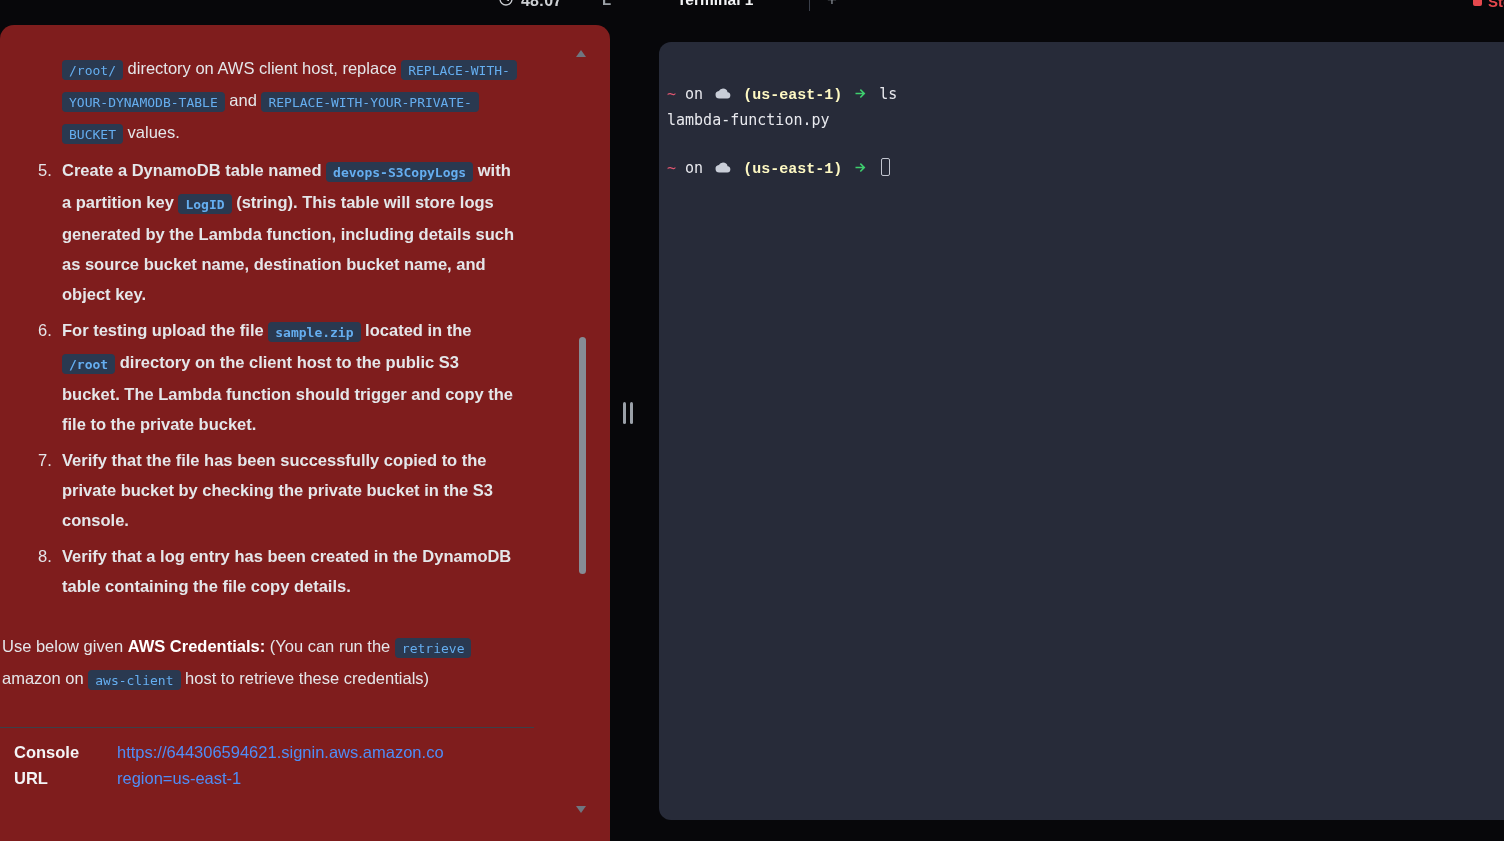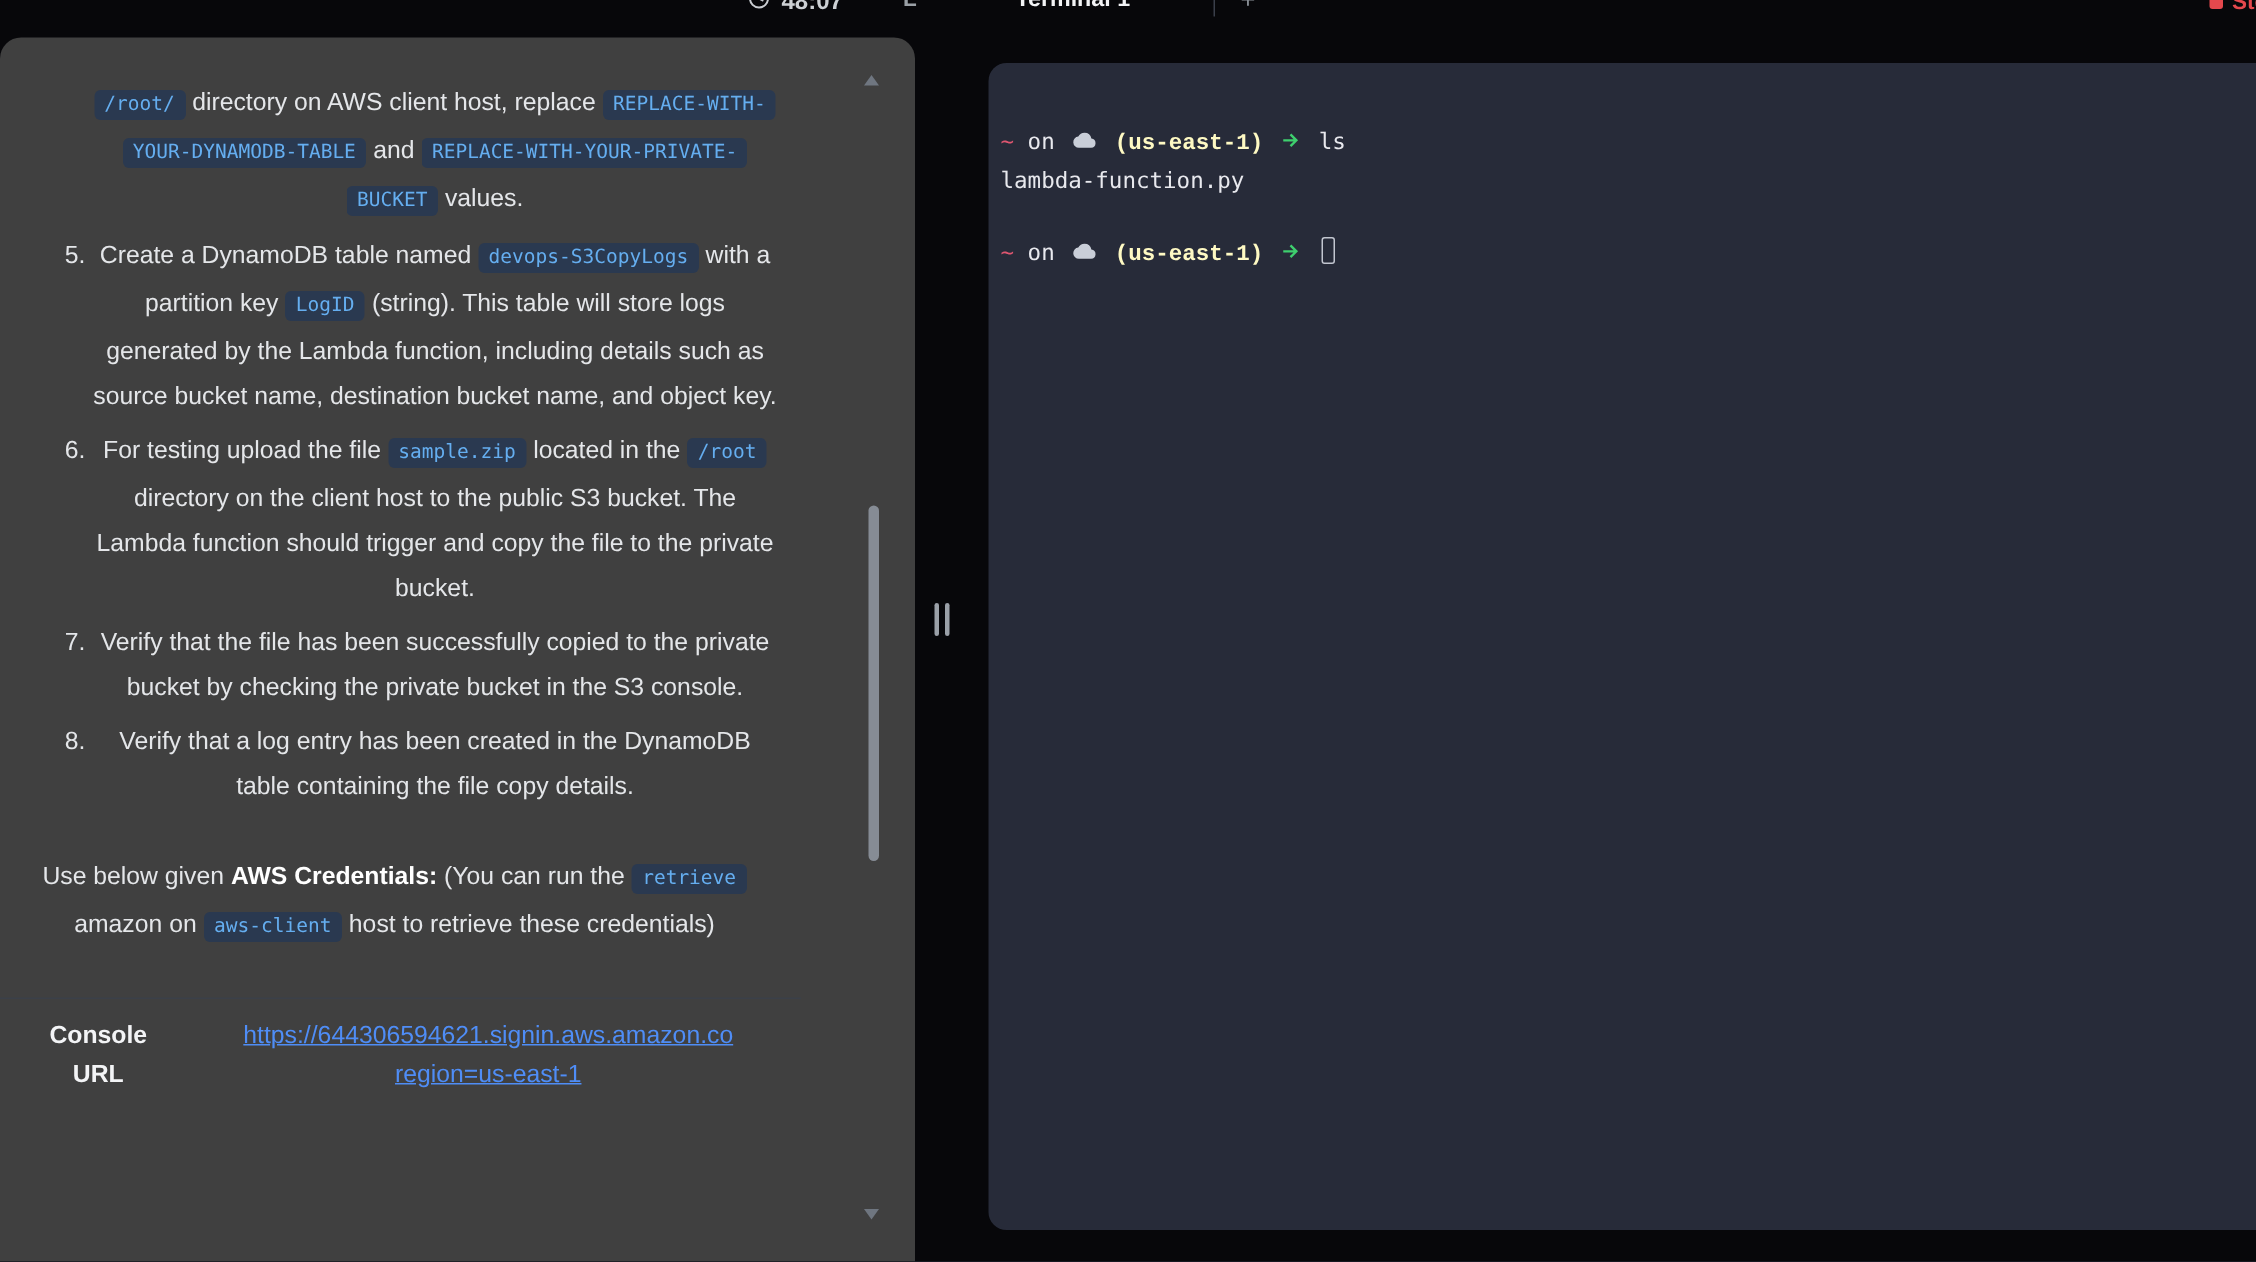--- a/index.html
+++ b/index.html
@@ -19,33 +19,33 @@
   .tab-terminal { position:absolute; left:663px; top:-9px; color:#f2f3f5; font-size:15.5px;
                   font-weight:600; cursor:default; }
   .tab-sep { position:absolute; left:795px; top:-5px; width:1px; height:16px; background:#3a3f4a; }
   .tab-new { position:absolute; left:813px; top:-10px; color:#8a9097; font-size:17px; }
   .stop { position:absolute; left:1459px; top:-7px; display:flex; align-items:center; gap:6px;
           color:#e5484d; font-size:15px; font-weight:700; white-space:nowrap; }
   .stop-sq { width:9px; height:9px; background:#e5484d; border-radius:2px; flex:none; }
 
   
   .left-panel { position:absolute; left:0; top:25px; width:610px; height:816px;
-                background:#404040; border-radius:14px 14px 0 0; overflow:hidden;text-align:center; }
+                background:#7f1d1d; border-radius:14px 14px 0 0; overflow:hidden; }
   .lp-content { padding-top:28px; font-size:16.5px; line-height:30px; color:#e4e6e9; }
   .para { margin:0 0 6px 62px; width:456px; }
   .li { display:flex; margin:0 0 6px 38px; width:480px; }
   .num { width:24px; flex:none; }
-  .li-text { width:456px; }
+  .li-text { width:456px;font-weight:bold; }
   .creds { margin:30px 0 0 2px; width:522px; }
   .info-table { margin-top:32px; border-top:1px solid #3b4049; width:534px; padding:11px 0 6px 0; }
   .row { display:flex; }
   .cell-label { width:117px; padding-left:14px; font-weight:700; color:#f3f4f6; line-height:26px; }
   .cell-value { flex:1; line-height:26px; overflow:hidden; }
   .link { color:#4f8df6; text-decoration:none; display:block; white-space:nowrap; cursor:pointer; }
-  .link-line { display:block;text-decoration:underline; }
+  .link-line { display:block; }
 
   
   .seg-code { font-family:"DejaVu Sans Mono", monospace; font-size:13px;
               background:#2a3950; color:#65aef0; padding:2.5px 7px; border-radius:4px;
               -webkit-box-decoration-break:clone; box-decoration-break:clone; }
   .seg-bold { font-weight:700; color:#ffffff; }
   .seg-plain { }
 
   
   .scroll-up { position:absolute; left:576px; top:50px; width:0; height:0;

